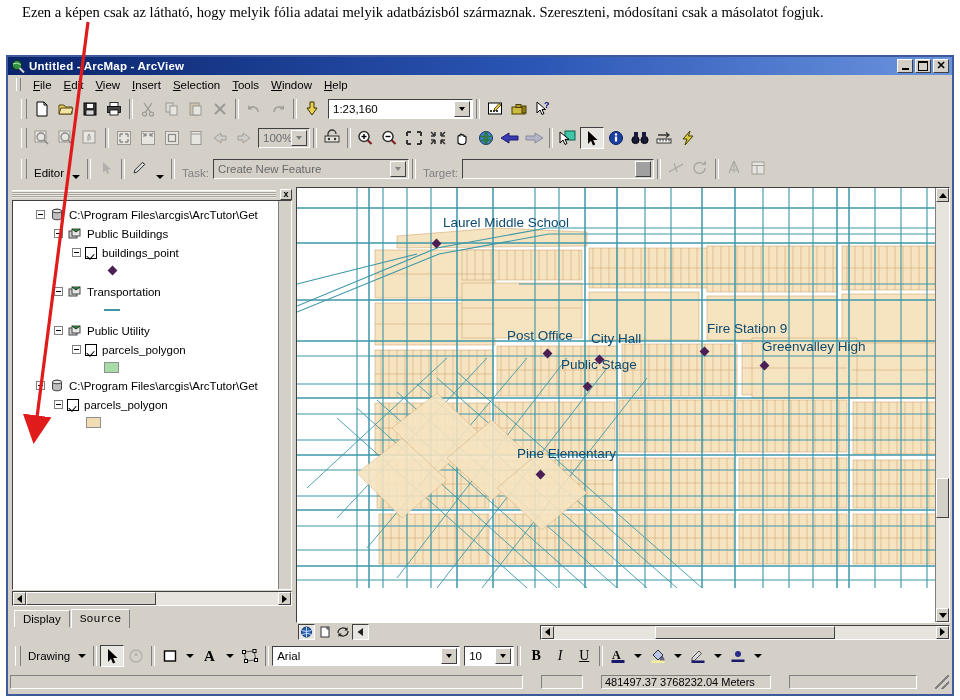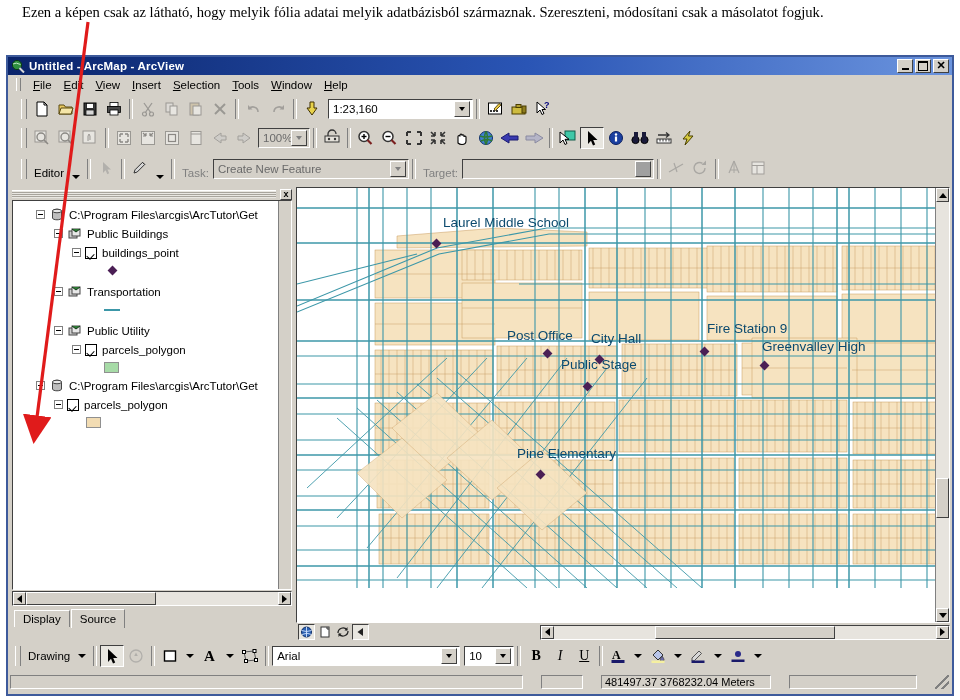--- a/index.html
+++ b/index.html
@@ -216,21 +216,21 @@
   
   #toc-tabs{
     height:20px;display:flex;align-items:center;margin:2px 0 13px 4px;position:relative;
   }
   .toc-tab{
     height:17px;padding:0 8px;background:#d4d0c8;display:flex;align-items:center;
     font-size:11.5px;font-family:"Liberation Sans",sans-serif;color:#000;
     border:1px solid #ffffff;border-bottom:none;border-right-color:#808080;
     box-sizing:border-box;margin-right:1px;
   }
-  .toc-tab.active{height:19px;font-weight:normal;background:#d4d0c8;z-index:2;}
+  .toc-tab.active{height:19px;font-weight:normal;background:#d4d0c8;z-index:2;font-family:Liberation Mono, monospace;}
 
   
   #map-pane{
     flex:1;display:flex;flex-direction:column;margin-left:2px;position:relative;
   }
   #map-frame{
     flex:1;position:relative;overflow:hidden;background:#ffffff;
     border:1px solid #808080;border-top-color:#404040;border-left-color:#404040;
     border-right-color:#ffffff;border-bottom-color:#ffffff;box-sizing:border-box;
   }

